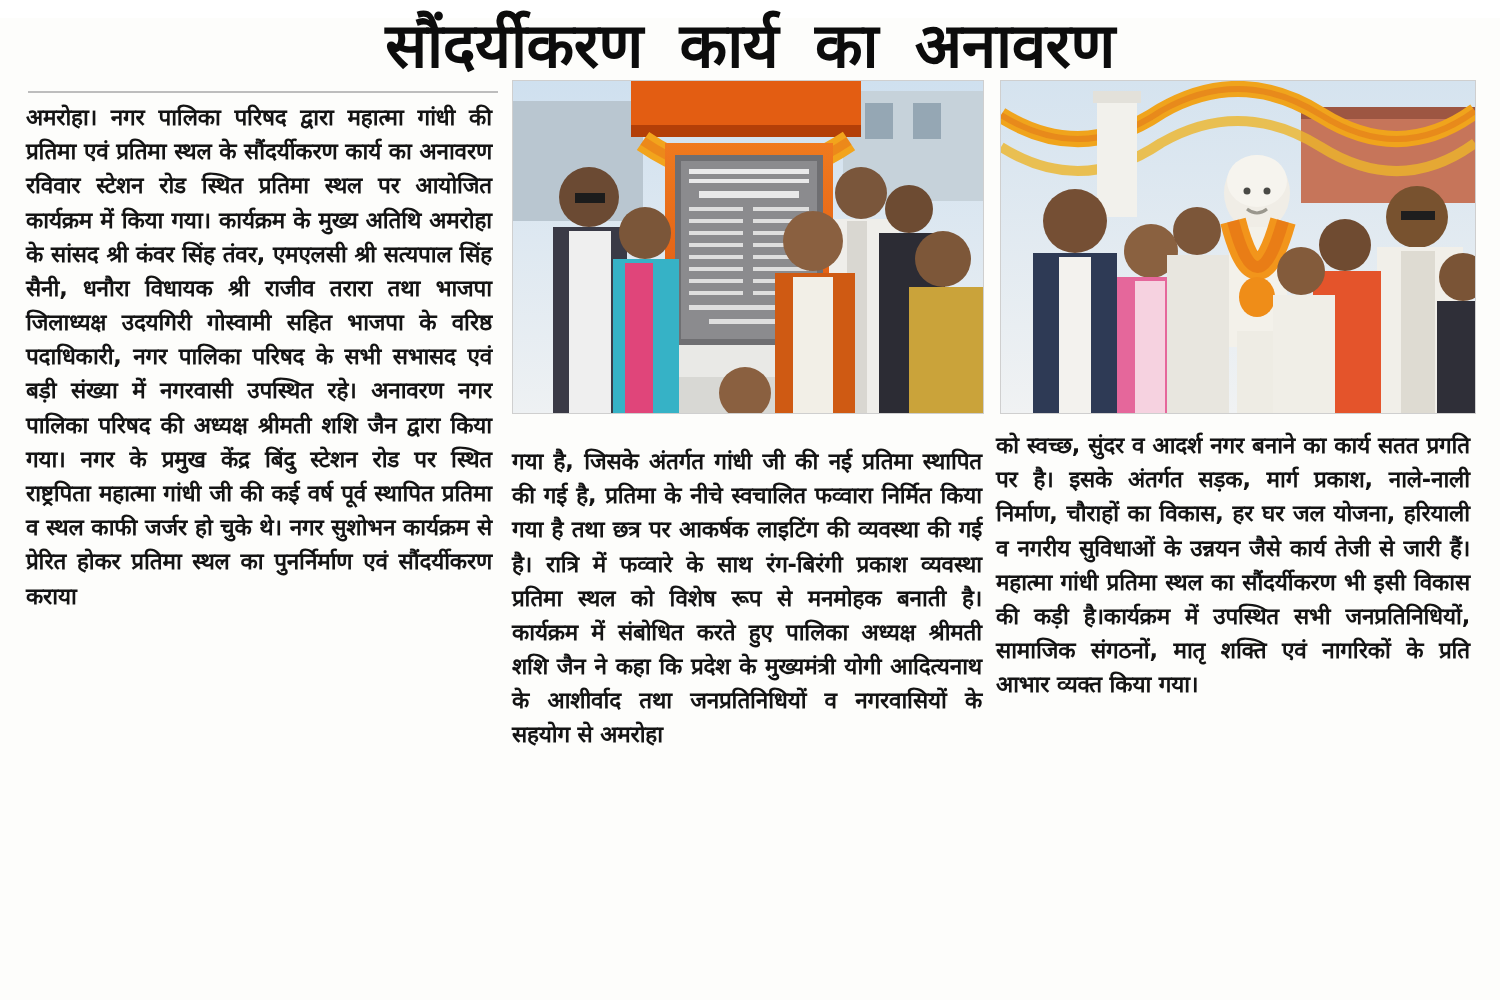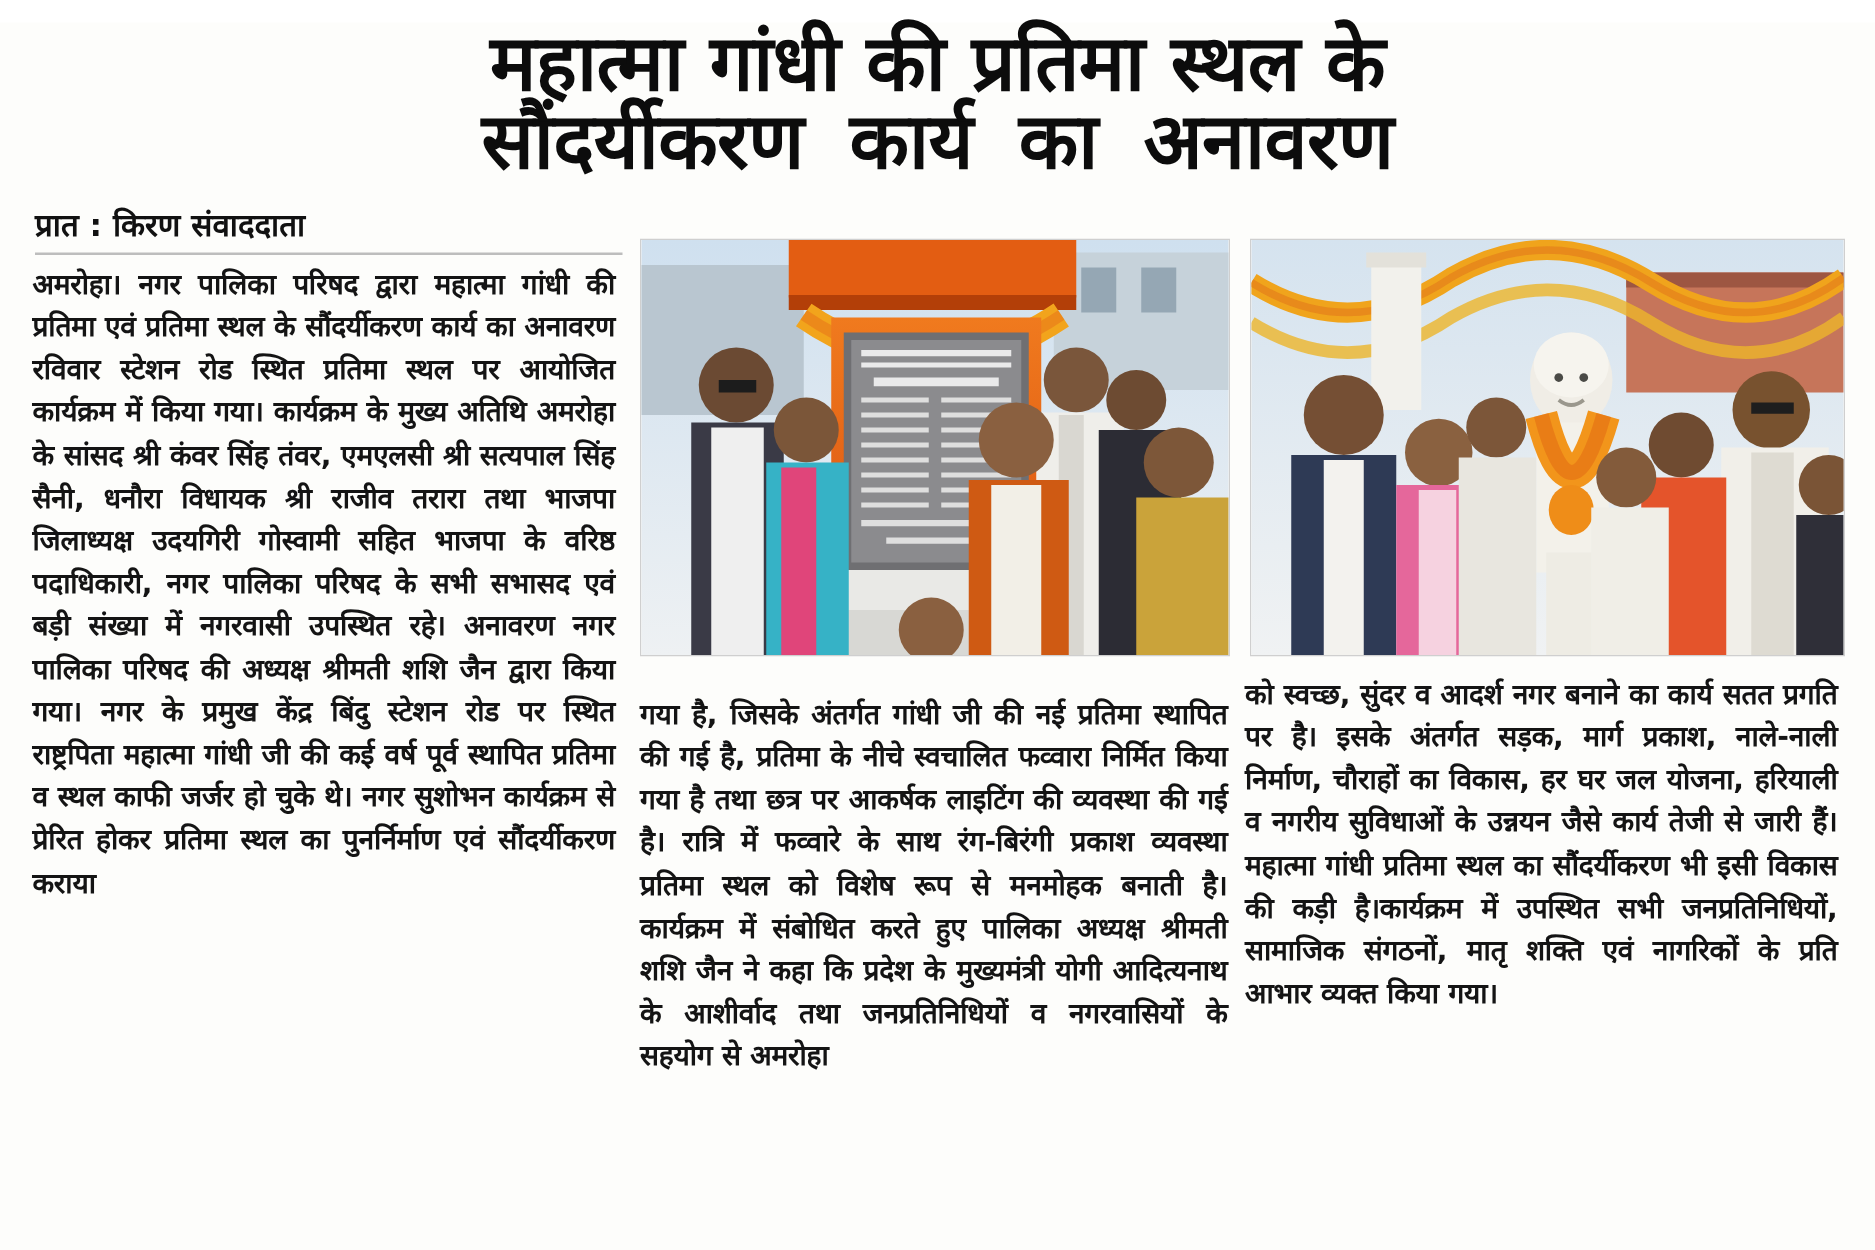--- a/index.html
+++ b/index.html
@@ -86,25 +86,23 @@
   .photo-2 { left: 1000px; width: 474px; height: 332px; }
 
   .photo svg { display: block; width: 100%; height: 100%; }
 </style>
 </head>
 <body>
 
 <div id="page">
 
   <h1 class="headline">
-    <span>महात्मा गांधी की प्रतिमा स्थल के</span>
     <span class="line2">सौंदर्यीकरण कार्य का अनावरण</span>
   </h1>
 
-  <div class="byline">प्रात : किरण संवाददाता</div>
   <div class="byline-rule"></div>
 
   <div class="content">
 
     <div class="photo photo-1">
       <svg viewBox="0 0 470 332" preserveAspectRatio="none" aria-hidden="true">
         <defs>
           <linearGradient id="sky1" x1="0" y1="0" x2="0" y2="1">
             <stop offset="0%" stop-color="#cfe0ef"></stop>
             <stop offset="100%" stop-color="#eef1f3"></stop>

